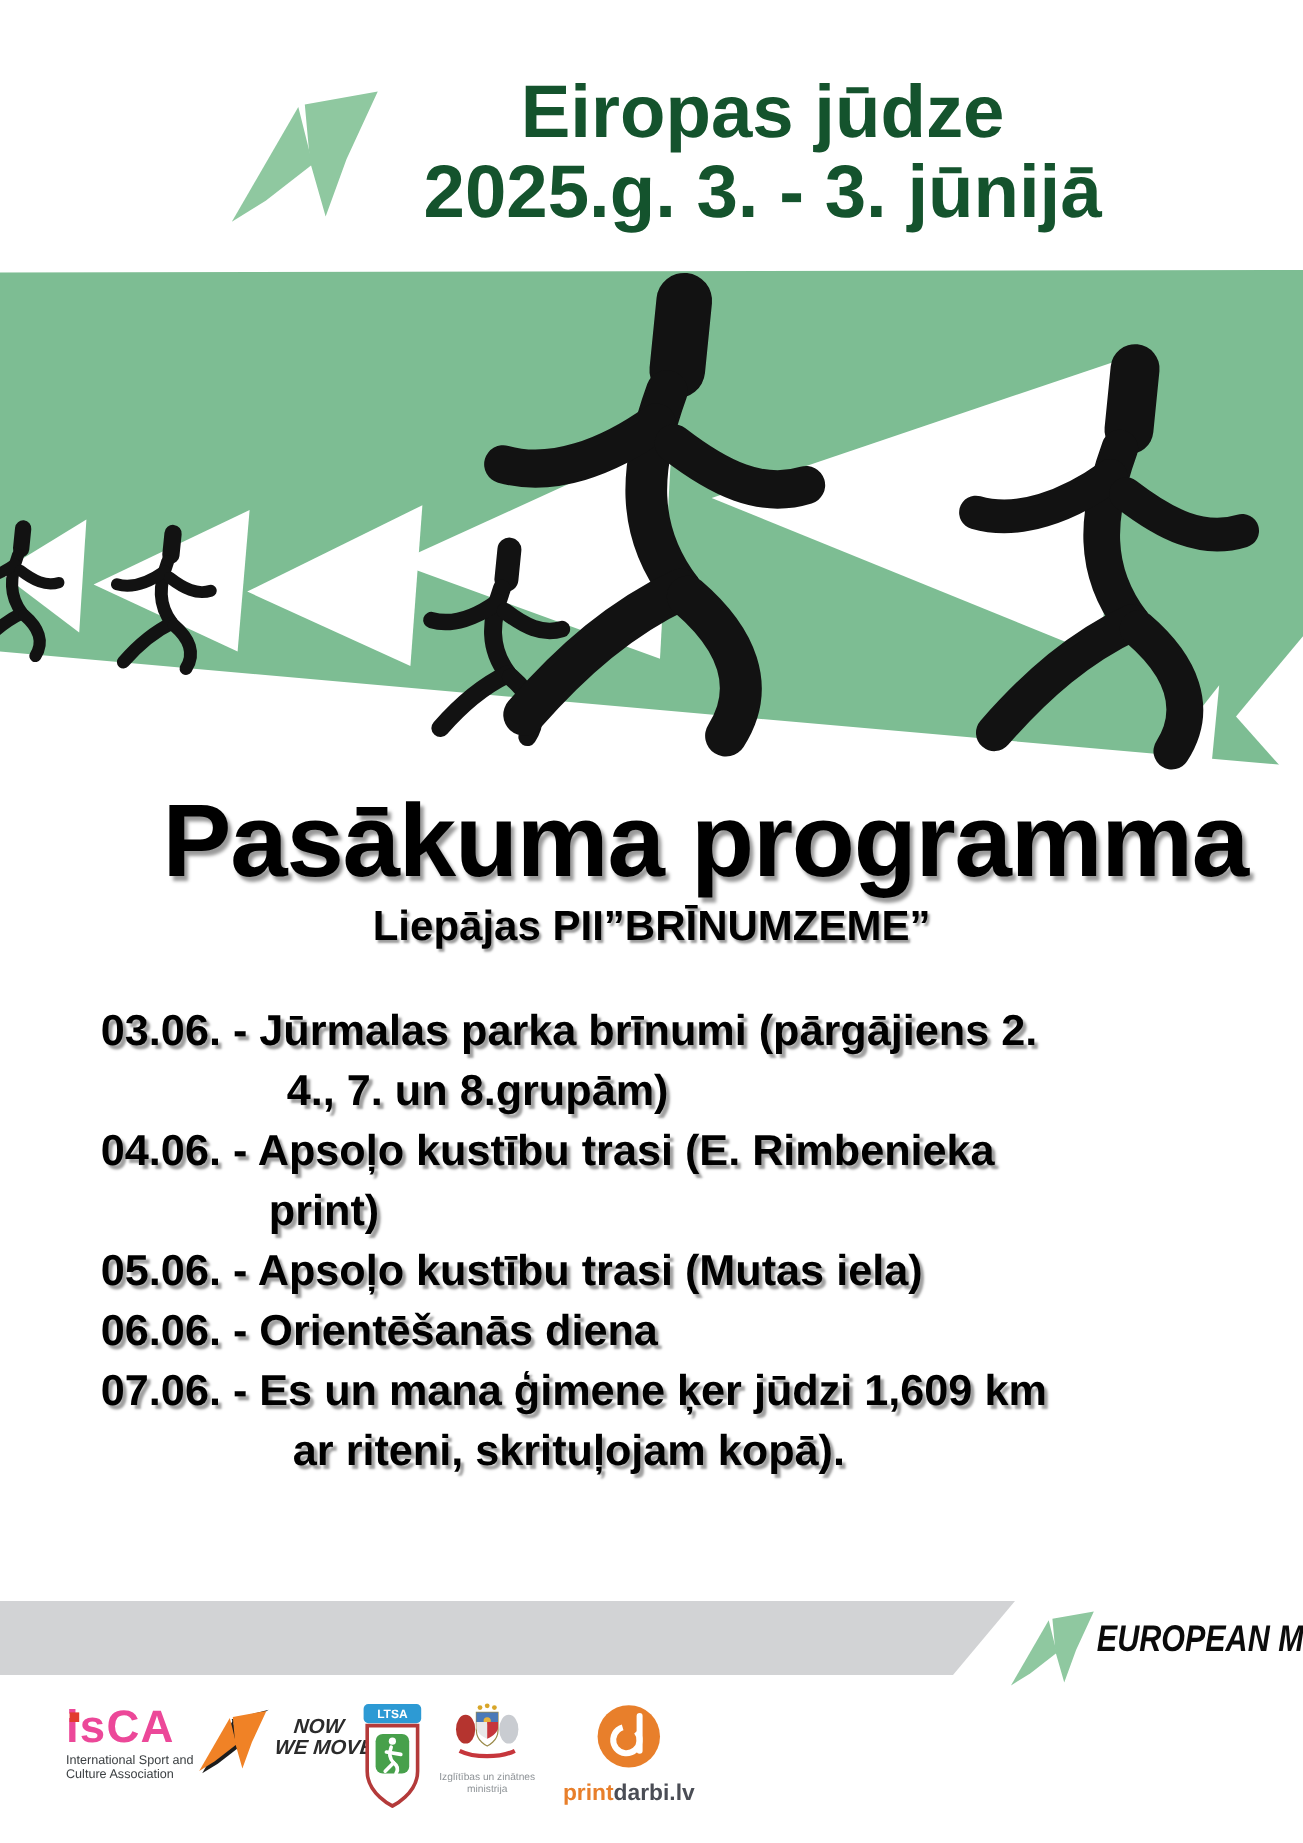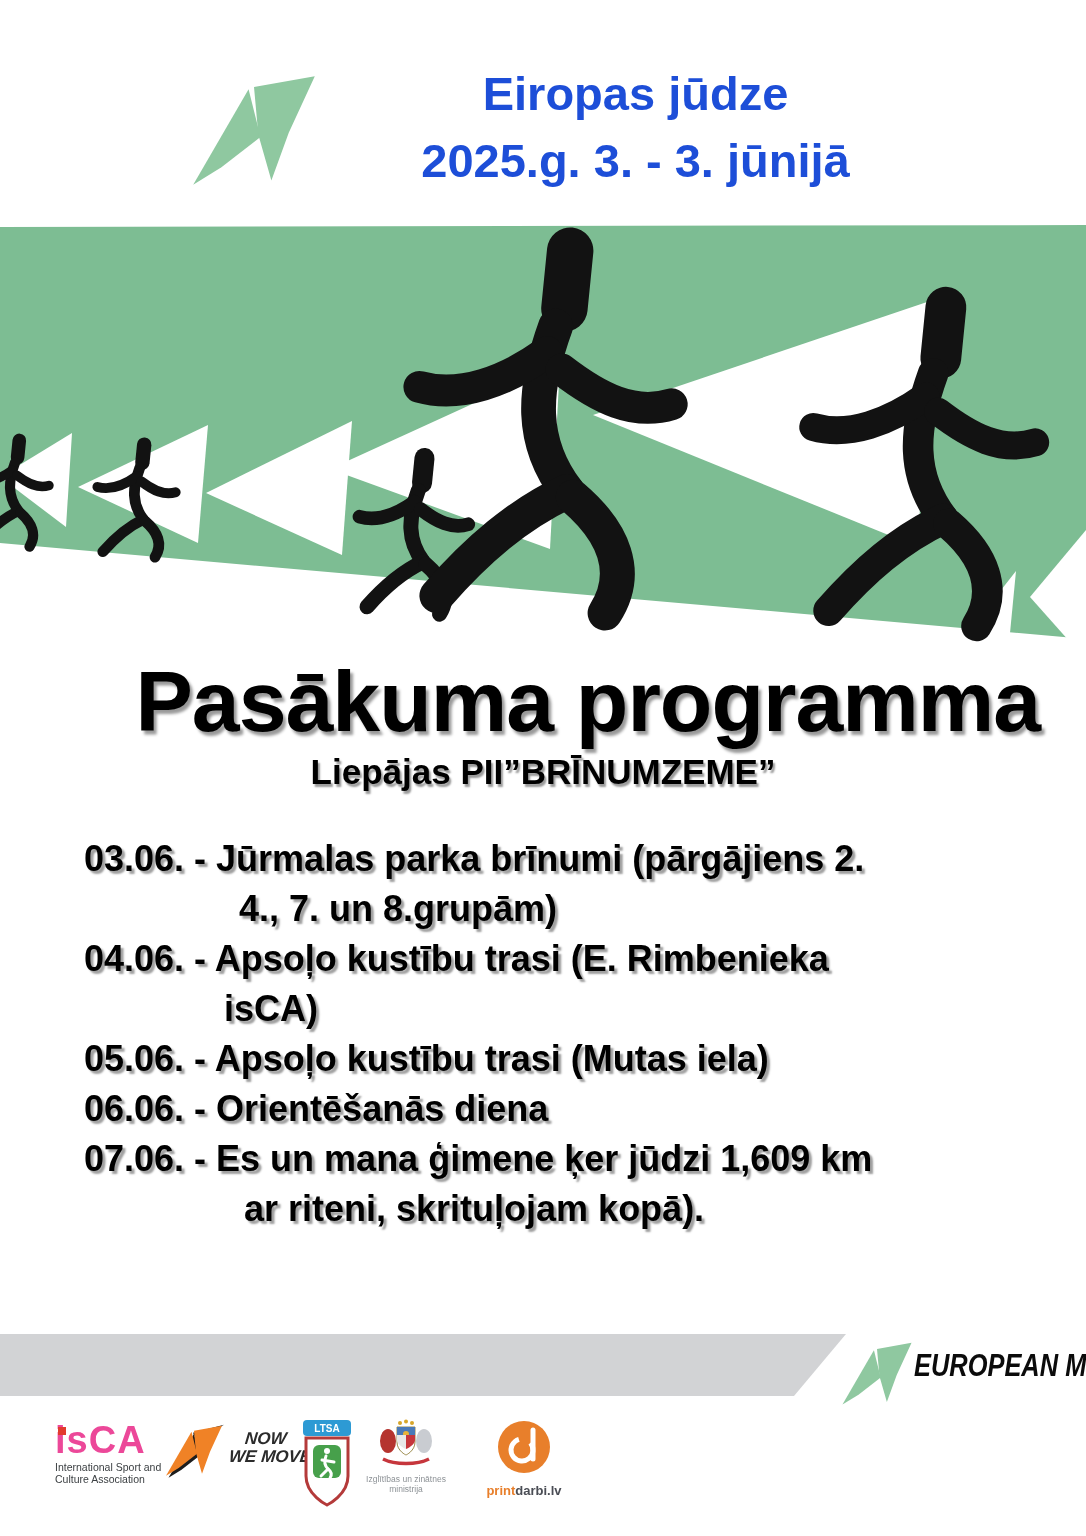--- a/index.html
+++ b/index.html
@@ -2,22 +2,22 @@
 <html><head>
 <meta charset="utf-8">
 <style>
   html,body{margin:0;padding:0;background:#fff;}
   .poster{position:relative;width:1086px;height:1536px;background:#ffffff;
           font-family:"Liberation Sans",sans-serif;overflow:hidden;color:#000;}
 
   
   .top-logo{position:absolute;left:183px;top:74px;width:142px;height:114px;}
   .top-title{position:absolute;left:0;top:60px;width:100%;box-sizing:border-box;
-             padding-left:185px;text-align:center;color:#1d4ed8;font-weight:bold;
-             font-size:47px;line-height:67px;letter-spacing:0px;}
+             padding-left:185px;text-align:center;color:#14532d;font-weight:bold;
+             font-size:62px;line-height:67px;letter-spacing:0px;}
 
   
   .banner{position:absolute;left:0;top:225px;width:1086px;height:445px;}
   .runner path{fill:none;stroke:#121212;stroke-linecap:round;}
 
   
   .main-title{position:absolute;top:652px;left:0;width:1040px;text-align:right;
               font-size:86px;font-weight:bold;letter-spacing:-1px;
               text-shadow:3px 4px 3px rgba(0,0,0,0.40);white-space:nowrap;}
   .sub-title{position:absolute;top:752px;left:0;width:1086px;text-align:center;
@@ -50,21 +50,21 @@
   .nwm-text{display:inline-block;vertical-align:top;margin-top:6px;margin-left:2px;
             font-style:italic;font-weight:bold;color:#2b2b2b;font-size:17px;line-height:18px;
             transform:skewX(-6deg);}
   .nwm-text .l1{margin-left:14px;}
 
   .logo-ltsa{position:absolute;left:299px;top:1420px;width:56px;height:88px;}
   .logo-ministry{position:absolute;left:362px;top:1419px;width:88px;text-align:center;}
   .ministry-caption{font-size:8.5px;line-height:9.5px;color:#8d9296;margin-top:2px;}
 
   .logo-printdarbi{position:absolute;left:468px;top:1418px;width:112px;text-align:center;}
-  .pd-text{font-size:13px;font-weight:bold;margin-top:3px;letter-spacing:0px;}
+  .pd-text{font-size:19px;font-weight:bold;margin-top:3px;letter-spacing:0px;}
   .pd-text .p1{color:#e87f2b;}
   .pd-text .p2{color:#4a4d55;}
 </style>
 </head>
 <body>
 
 <div class="poster">
 
   <svg class="top-logo" viewBox="0 0 120 105">
     <polygon points="4,102 55,14 66,58 30,86" fill="#8fc8a0"></polygon>
@@ -131,21 +131,21 @@
     </g>
   </svg>
 
   <div class="main-title">Pasākuma programma</div>
   <div class="sub-title">Liepājas PII”BRĪNUMZEME”</div>
 
   <div class="program">
     <div>03.06. - Jūrmalas parka brīnumi (pārgājiens 2.</div>
     <div class="ind-155">4., 7. un 8.grupām)</div>
     <div>04.06. - Apsoļo kustību trasi (E. Rimbenieka</div>
-    <div class="ind-140">isCA)</div>
+    <div class="ind-140">print)</div>
     <div>05.06. - Apsoļo kustību trasi (Mutas iela)</div>
     <div>06.06. - Orientēšanās diena</div>
     <div>07.06. - Es un mana ģimene ķer jūdzi 1,609 km</div>
     <div class="ind-160">ar riteni, skrituļojam kopā).</div>
   </div>
 
   <div class="gray-bar"></div>
 
   <svg class="em-arrow" viewBox="0 0 120 105">
     <polygon points="4,102 55,14 66,58 30,86" fill="#8fc8a0"></polygon>

